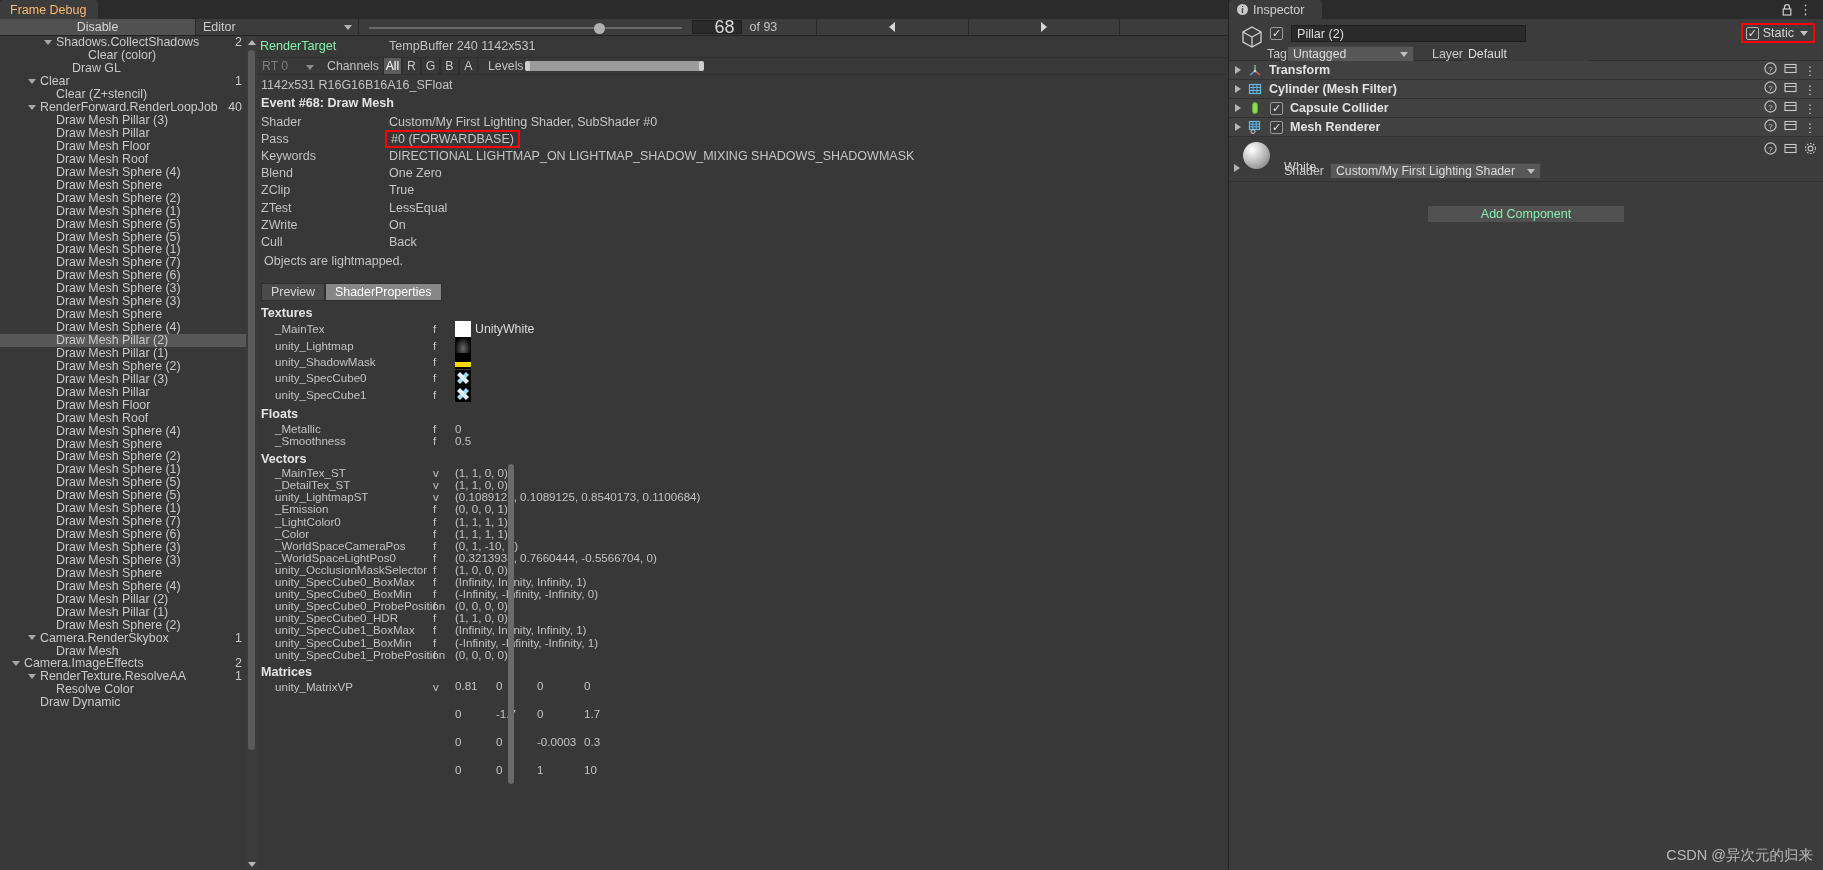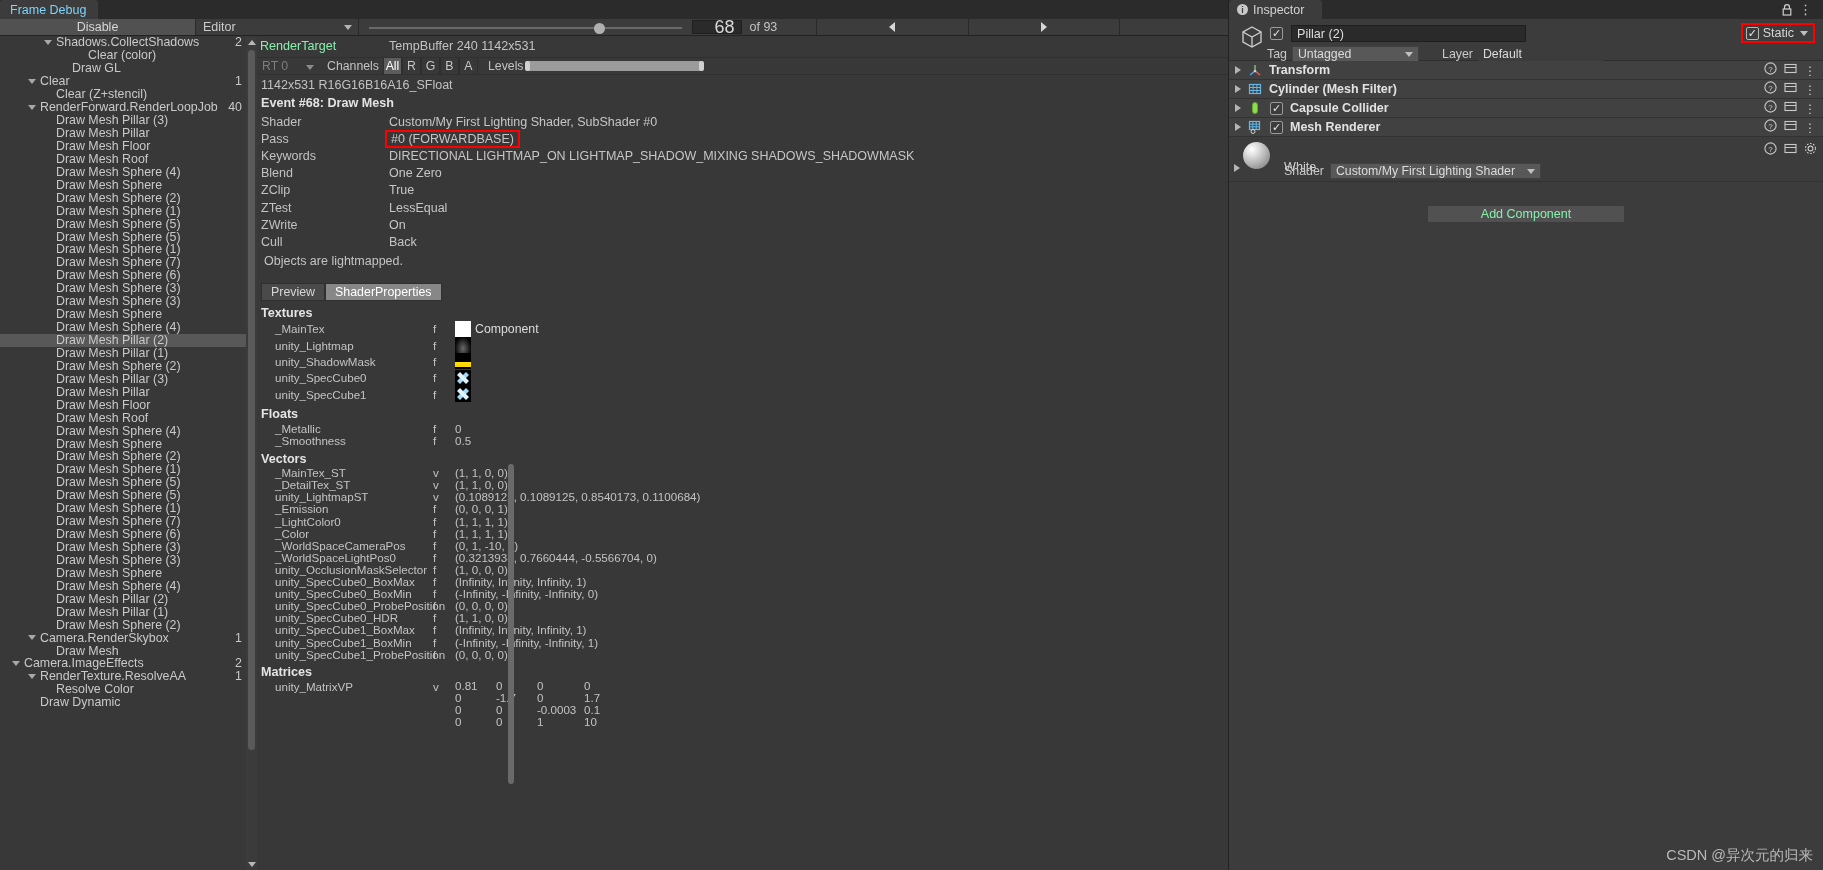--- a/index.html
+++ b/index.html
@@ -10,21 +10,21 @@
     font-size:13px;
     color:#c4c4c4;
     -webkit-font-smoothing:antialiased;
   }
   .app { position:relative; width:1823px; height:870px; }
 
   
   .titlebar { position:absolute; left:0; top:0; width:1428px; height:19px; background:#2b2b2b; }
   .win-tab {
     position:absolute; left:0; top:0; height:19px; padding:2px 12px 0 10px;
-    background:#3c3c3c; color:#7dd3fc; font-size:12.5px; line-height:17px;
+    background:#3c3c3c; color:#fdba74; font-size:12.5px; line-height:17px;
     border-top-left-radius:3px; border-top-right-radius:3px;
   }
   .win-ctl { position:absolute; top:3px; display:flex; gap:0; align-items:center; }
   .wc { width:16px; height:14px; display:flex; align-items:center; justify-content:center; color:#cfcfcf; font-size:12px; line-height:1;}
 
   
   .toolbar { position:absolute; left:0; top:19px; width:1428px; height:17px; background:#3c3c3c; border-bottom:1px solid #232323; display:flex; align-items:stretch; }
   .tb-disable {
     width:196px; background:#515151; color:#d8d8d8; font-size:12.5px;
     display:flex; align-items:center; justify-content:center; border-right:1px solid #2a2a2a;
@@ -108,40 +108,40 @@
   .kvrow .val { color:#c3c3c3; }
   .sw { width:16px; height:16px; display:inline-block; vertical-align:middle; image-rendering:pixelated; }
   .texrow { display:flex; align-items:center; height:16.4px; font-size:11.6px; }
   .texrow .n { width:175px; padding-left:17px; color:#c3c3c3; }
   .texrow .t { width:22px; color:#c3c3c3; }
   .texrow .tn { color:#dcdcdc; padding-left:4px; font-size:12.3px; }
 
   .matrow { display:flex; font-size:11.6px; }
   .matrow .n { width:175px; padding-left:17px; color:#c3c3c3; }
   .matrow .t { width:22px; color:#c3c3c3; }
-  .matgrid { display:grid; grid-template-columns:41px 41px 47px 40px; row-gap:0; }
+  .matgrid { display:grid; grid-template-columns:41px 41px 47px 40px; row-gap:16px; }
   .matgrid span { color:#c3c3c3; line-height:12.1px; }
 
   .inner-sb { position:absolute; left:250px; width:6px; top:428px; height:320px; background:#6a6a6a; border-radius:3px; }
 
   
   .insp { position:absolute; left:1228px; top:0; width:595px; height:870px; background:#3c3c3c; border-left:1px solid #232323; }
   .insp-tabbar { height:19px; background:#2b2b2b; position:relative; }
   .insp-tab { position:absolute; left:0; top:0; height:19px; padding:0 18px 0 8px; background:#3c3c3c; display:flex; align-items:center; gap:5px; font-size:12.5px; color:#d2d2d2; border-top-left-radius:3px; border-top-right-radius:3px;}
   .i-circle { width:11px;height:11px;border-radius:50%;background:#c9c9c9;color:#3c3c3c;font-size:9px;display:flex;align-items:center;justify-content:center;font-weight:bold;}
   .insp-lock { position:absolute; right:30px; top:3px; width:12px; height:13px; }
   .insp-menu { position:absolute; right:10px; top:2px; color:#cfcfcf; font-size:13px; letter-spacing:1px;}
 
   .insp-head { height:42px; background:#3c3c3c; position:relative; border-bottom:1px solid #2e2e2e; }
   .cube-ico { position:absolute; left:10px; top:5px; width:26px; height:26px; }
   .chk { width:13px; height:13px; background:#3c3c3c; border:1px solid #9a9a9a; border-radius:2px; display:inline-flex; align-items:center; justify-content:center; color:#e8e8e8; font-size:11px; line-height:1;}
   .namefield { position:absolute; left:62px; top:6px; width:235px; height:17px; background:#2a2a2a; border:1px solid #1e1e1e; color:#dcdcdc; font-size:12.6px; display:flex; align-items:center; padding-left:5px; }
   .static-box { position:absolute; right:8px; top:4px; display:flex; align-items:center; gap:4px; border:2px solid #ff0000; padding:1px 5px 1px 3px; }
   .static-box .t { color:#d6d6d6; font-size:12.5px; }
-  .tagrow { position:absolute; left:38px; top:27px; display:flex; align-items:center; gap:5px; }
+  .tagrow { position:absolute; left:38px; top:27px; display:flex; align-items:center; }
   .tagrow .lab { color:#c9c9c9; font-size:12.4px; }
   .dropbox { height:16px; background:#585858; border:1px solid #414141; color:#dcdcdc; font-size:12.3px; display:flex; align-items:center; padding-left:5px; position:relative; }
   .dropbox .caret { position:absolute; right:5px; top:5px; width:0;height:0;border-left:4px solid transparent;border-right:4px solid transparent;border-top:5px solid #c0c0c0;}
 
   .comp { height:19px; display:flex; align-items:center; background:#414141; border-bottom:1px solid #323232; position:relative; padding-left:6px; }
   .foldarrow { width:0;height:0;border-top:4.5px solid transparent;border-bottom:4.5px solid transparent;border-left:6px solid #b5b5b5; margin-right:7px;}
   .comp .cname { font-weight:bold; color:#e2e2e2; font-size:12.5px; margin-left:7px; }
   .comp .right-ico { position:absolute; right:6px; display:flex; gap:7px; align-items:center; color:#c9c9c9; }
   .cicon { width:14px; height:14px; display:inline-block; }
 
@@ -449,21 +449,21 @@
       <div class="tabbtn">Preview</div>
       <div class="tabbtn active">ShaderProperties</div>
     </div>
 
     <div class="sechead">Textures</div>
     <div id="textures">
         <div class="texrow">
           <span class="n">_MainTex</span>
           <span class="t">f</span>
           <span class="sw" style="background: rgb(255, 255, 255);"></span>
-          <span class="tn">Component</span>
+          <span class="tn">UnityWhite</span>
         </div>
         <div class="texrow">
           <span class="n">unity_Lightmap</span>
           <span class="t">f</span>
           <span class="sw" style="background: radial-gradient(at 50% 72%, rgb(106, 106, 106) 0%, rgb(42, 42, 42) 45%, rgb(0, 0, 0) 75%);"></span>
         </div>
         <div class="texrow">
           <span class="n">unity_ShadowMask</span>
           <span class="t">f</span>
           <span class="sw" style="background: linear-gradient(rgb(0, 0, 0) 0%, rgb(0, 0, 0) 55%, rgb(255, 224, 0) 55%, rgb(255, 212, 0) 85%, rgb(0, 0, 0) 85%);"></span>
@@ -594,21 +594,21 @@
             <span>0</span>
             <span>0</span>
             <span>0</span>
             <span>0</span>
             <span>-1.7</span>
             <span>0</span>
             <span>1.7</span>
             <span>0</span>
             <span>0</span>
             <span>-0.0003</span>
-            <span>0.1</span>
+            <span>0.3</span>
             <span>0</span>
             <span>0</span>
             <span>1</span>
             <span>10</span>
           </span>
         </div>
       </div>
 
     <div class="inner-sb"></div>
   </div>

